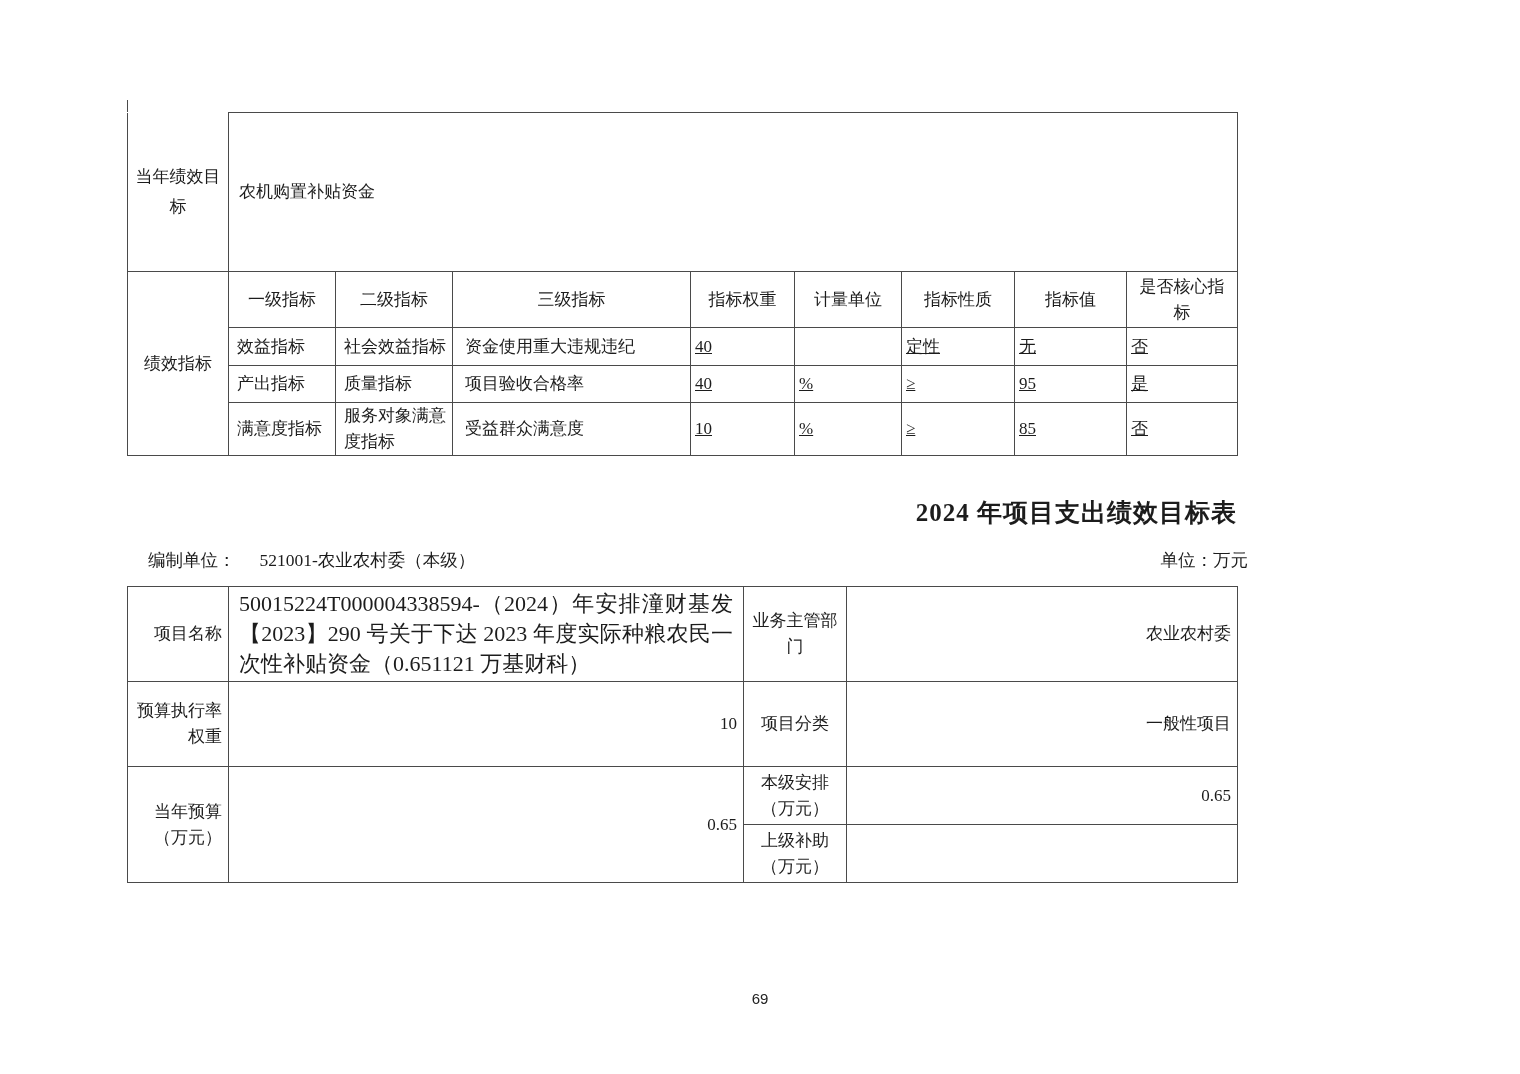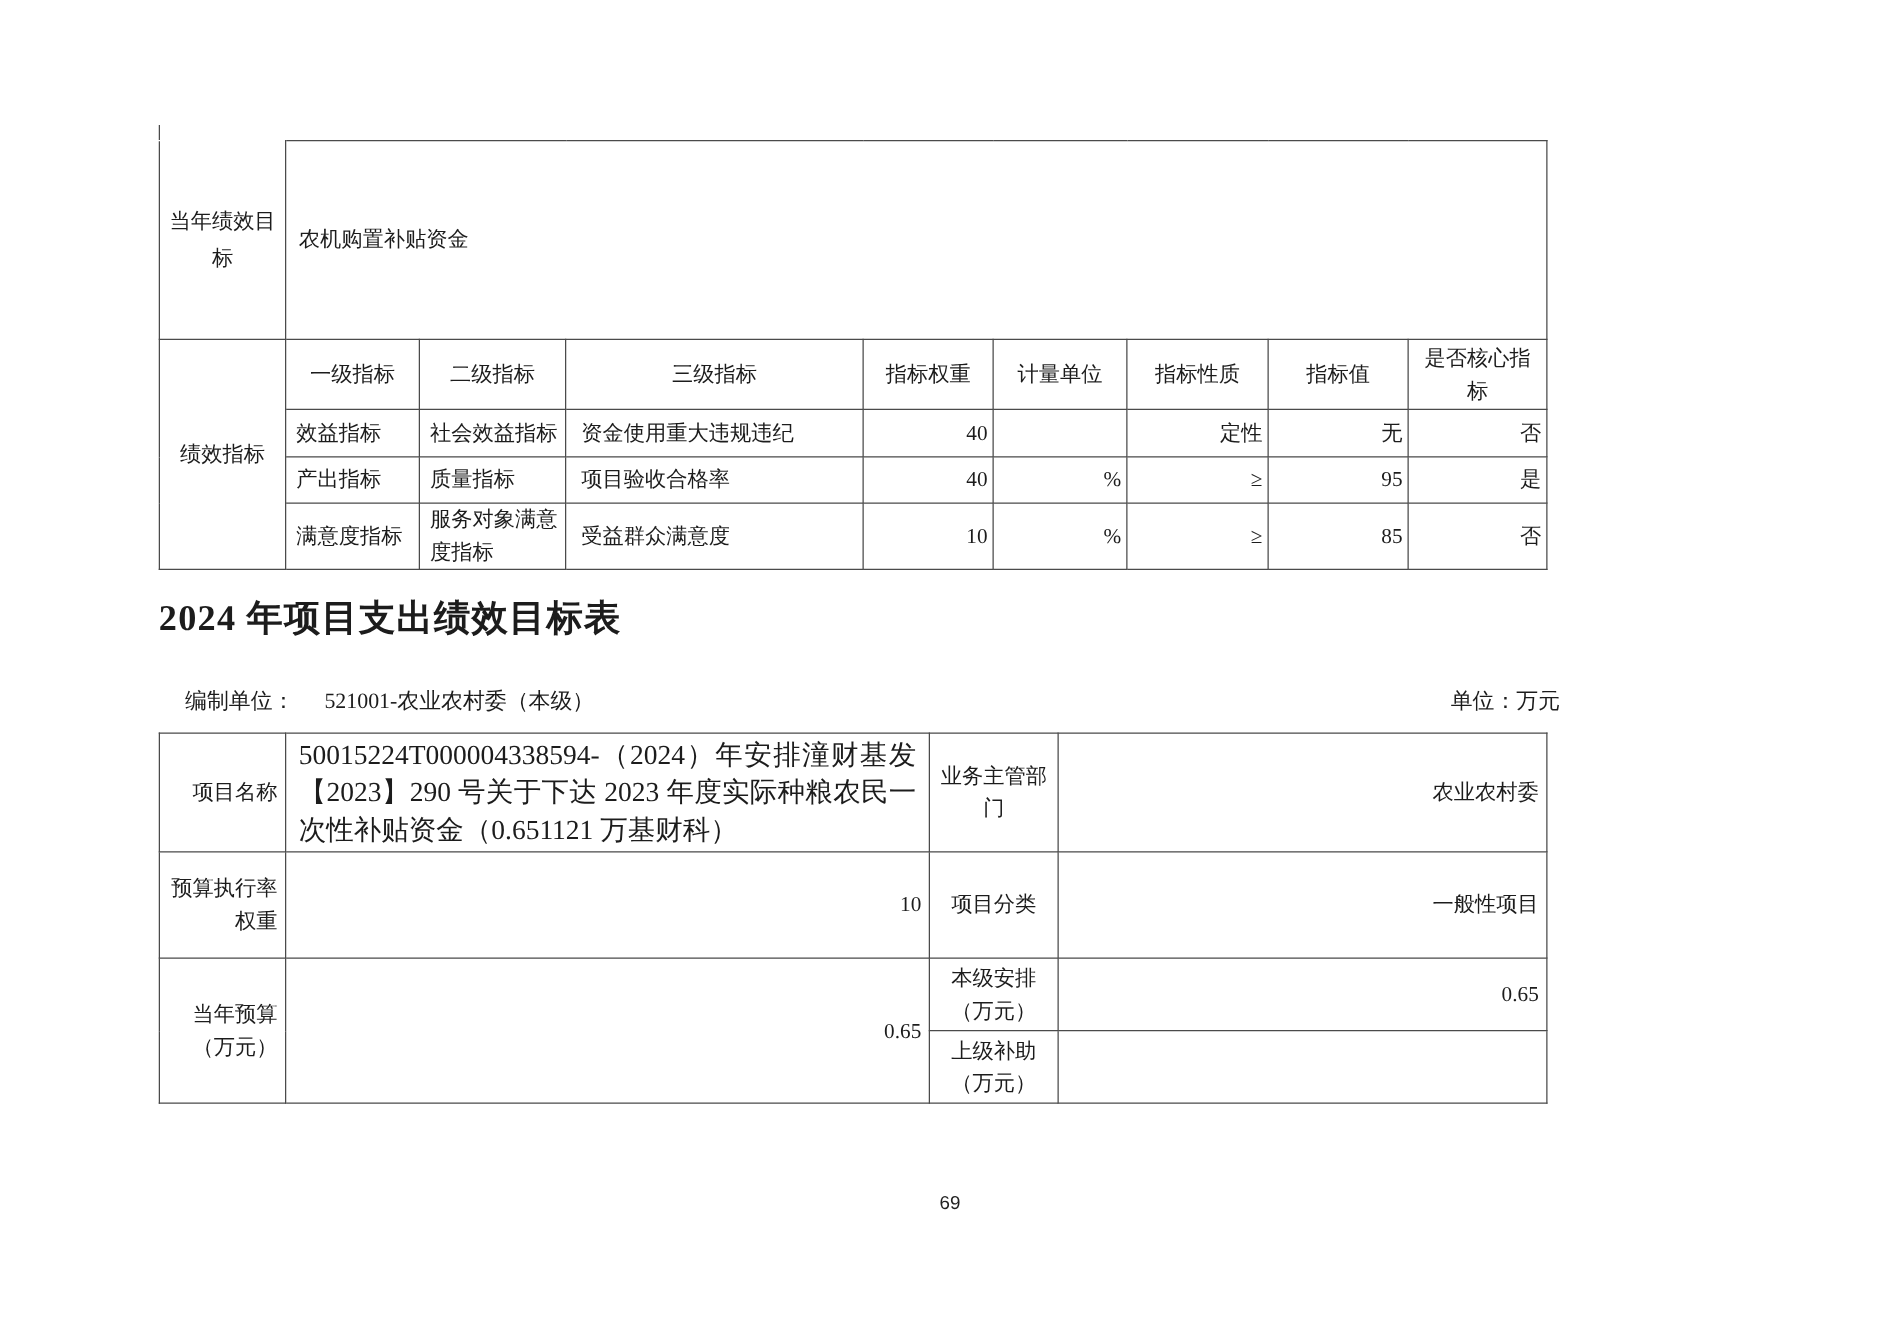--- a/index.html
+++ b/index.html
@@ -13,47 +13,47 @@
   td{border:1px solid #4a4a4a;font-size:17px;line-height:26px;vertical-align:middle;
      overflow:hidden;word-break:break-word;}
   
   .t1{left:127px;top:112px;width:1110px;}
   .t1 .goal-label{text-align:center;padding:0 6px;line-height:30px;border-top:none;}
   .t1 .goal-value{text-align:left;padding:0 10px;}
   .t1 .section-label{text-align:center;padding:0 6px;}
   .t1 .hcell{text-align:center;padding:0 10px;}
   .t1 .dleft8{text-align:left;padding:0 4px 0 8px;}
   .t1 .dleft12{text-align:left;padding:0 4px 0 12px;}
-  .t1 .dcenter{text-align:right;padding:0 4px;}
+  .t1 .dcenter{text-align:left;padding:0 4px;text-decoration:underline;}
   
   .border-stub{position:absolute;left:127px;top:100px;width:1px;height:12px;background:#4a4a4a;}
   
   .doc-title{
-    position:absolute;left:127px;top:474px;width:1110px;height:42px;
-    text-align:left;font-size:29px;font-weight:bold;letter-spacing:1px;line-height:42px;
+    position:absolute;left:127px;top:492px;width:1110px;height:42px;
+    text-align:right;font-size:25px;font-weight:bold;letter-spacing:1px;line-height:42px;
   }
   
   .meta-line{
     position:absolute;left:140px;top:546px;width:1110px;height:28px;
     display:flex;align-items:center;font-size:17.5px;
   }
   .meta-line .m-label{padding-left:8px;}
   .meta-line .m-value{margin-left:24px;}
   .meta-line .m-unit{margin-left:auto;padding-right:2px;}
   
   .t2{left:127px;top:586px;width:1110px;}
   .t2 .lbl{text-align:right;padding:16px 6px;}
   .t2 .lbl3{text-align:center;padding:0 6px;}
   .t2 .vcenter{text-align:right;padding:1px 6px;}
   .t2 .project-name{
     text-align:justify;padding:2px 10px;line-height:30px;font-size:22px;
   }
   
   .page-number{
-    position:absolute;left:0;top:954px;width:1520px;text-align:center;
+    position:absolute;left:0;top:990px;width:1520px;text-align:center;
     font-family:"Liberation Sans","DejaVu Sans",sans-serif;font-size:15px;color:#222;
   }
 </style>
 </head>
 <body>
 
 <div class="border-stub"></div>
 
 <table class="t1">
   <colgroup>

